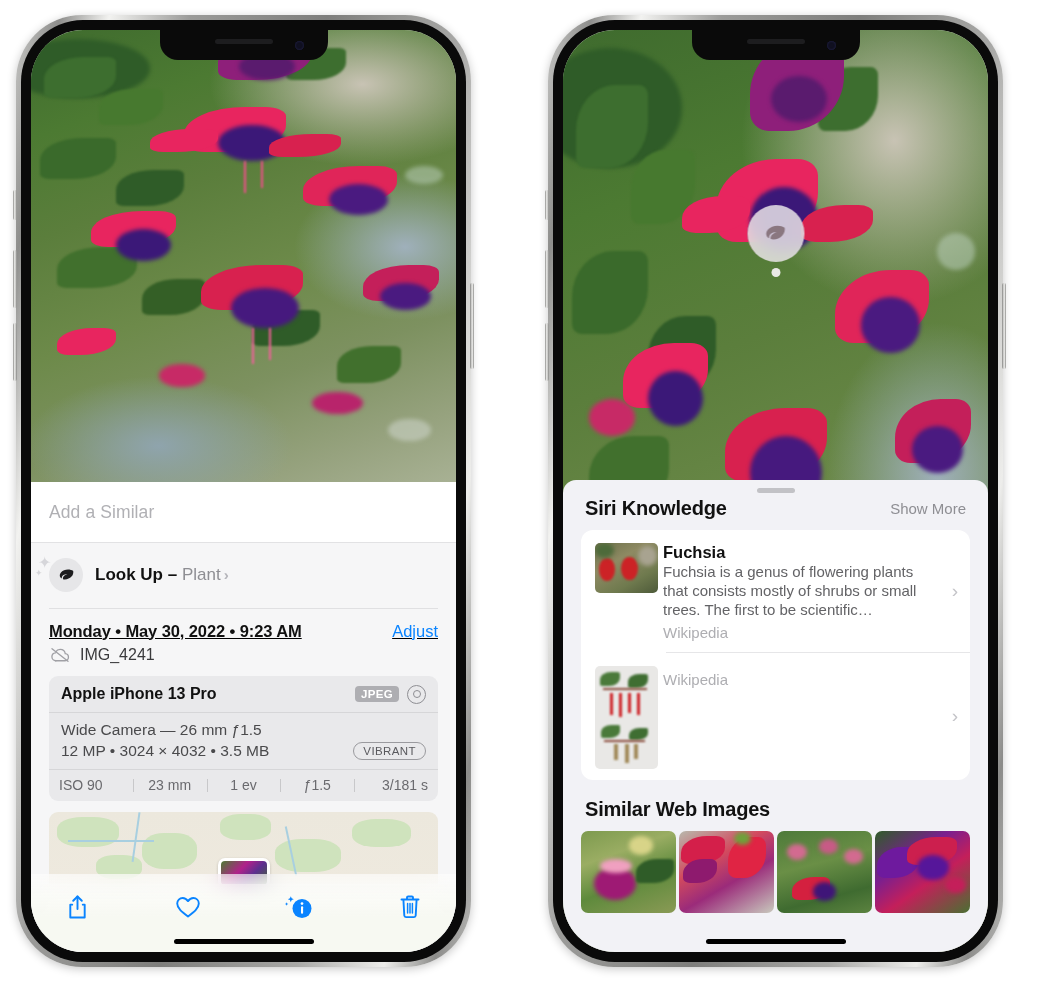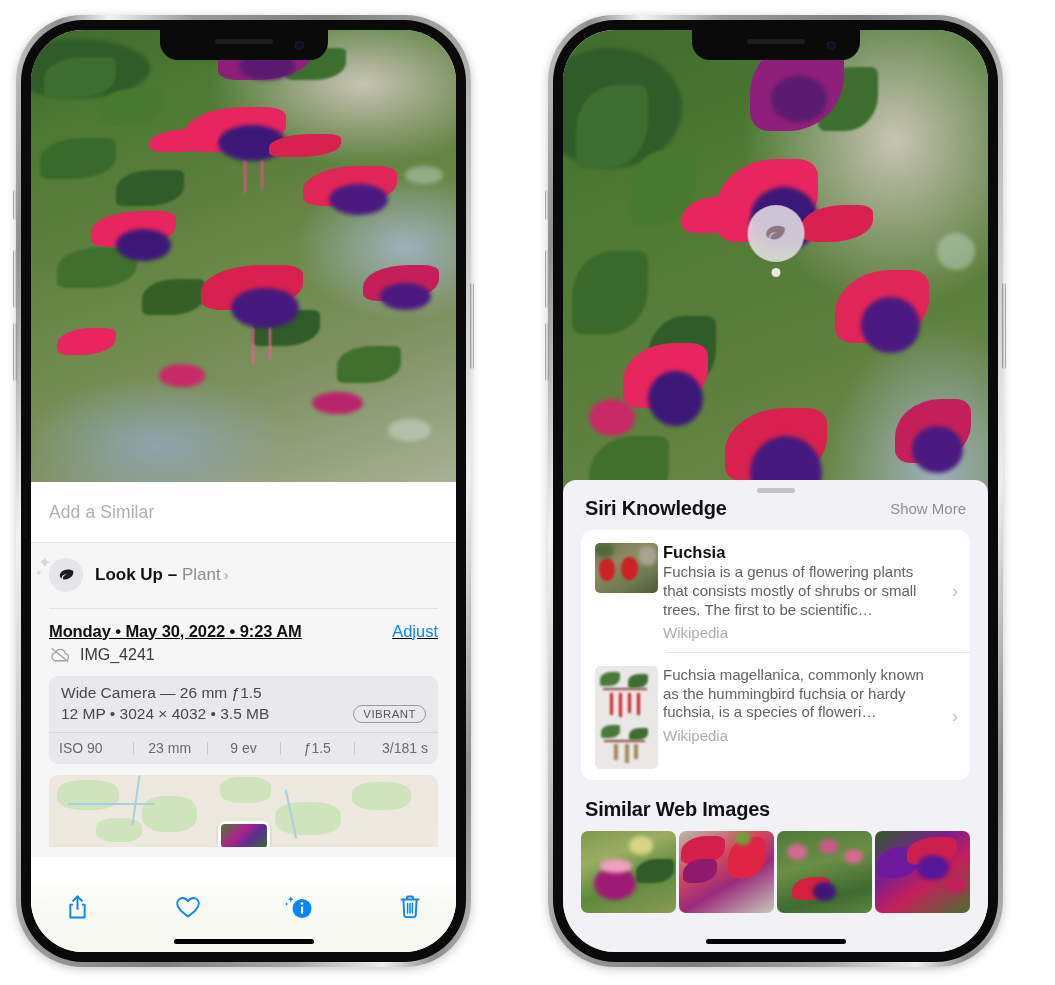--- a/index.html
+++ b/index.html
@@ -267,31 +267,40 @@
           <div class="fname-row">
             <svg width="22" height="16" viewBox="0 0 24 18">
               <path d="M6.8 15.5h10.4c2.4 0 4.3-1.8 4.3-4.1 0-2.1-1.6-3.8-3.6-4-.4-2.7-2.8-4.8-5.7-4.8-2.1 0-4 1.1-5 2.8" fill="none" stroke="#a0a0a5" stroke-width="1.5" stroke-linecap="round"></path>
               <path d="M6.9 6.6c-2.3.2-4 2-4 4.4 0 2.4 2 4.5 4.5 4.5" fill="none" stroke="#a0a0a5" stroke-width="1.5" stroke-linecap="round"></path>
               <path d="M3 2l18 14" stroke="#a0a0a5" stroke-width="1.5" stroke-linecap="round"></path>
             </svg>
             <div class="fname">IMG_4241</div>
           </div>
 
           <div class="camcard">
+            <div class="cam-head">
+              <div class="cam-name">Apple iPhone 13 Pro</div>
+              <div class="cam-right">
+                <div class="chip-jpeg">JPEG</div>
+                <div class="raw-ico">
+                    <div class="raw-in"></div>
+                  </div>
+              </div>
+            </div>
             <div class="cam-body">
               <div class="cam-l1">Wide Camera — 26 mm ƒ1.5</div>
               <div class="cam-l2row">
                 <div class="cam-l2">12 MP • 3024 × 4032 • 3.5 MB</div>
                 <div class="chip-vib">VIBRANT</div>
               </div>
             </div>
             <div class="exif">
               <span>ISO 90</span>
               <span>23 mm</span>
-              <span>9 ev</span>
+              <span>1 ev</span>
               <span>ƒ1.5</span>
               <span>3/181 s</span>
             </div>
           </div>
 
           <div class="mapbox">
             <div class="mg" style="left:2%;top:8%;width:16%;height:42%;"></div>
             <div class="mg" style="left:24%;top:30%;width:14%;height:50%;"></div>
             <div class="mg" style="left:44%;top:4%;width:13%;height:36%;"></div>
             <div class="mg" style="left:58%;top:38%;width:17%;height:46%;"></div>
@@ -431,21 +440,20 @@
               <div class="stem" style="left:52%;top:26%;width:3px;height:20%;background:#cc2226;"></div>
               <div class="stem" style="left:66%;top:26%;width:3px;height:22%;background:#cc2226;"></div>
               <div class="leafb" style="left:10%;top:58%;width:30%;height:12%;background:#4a7a3a;"></div>
               <div class="leafb" style="left:54%;top:60%;width:30%;height:12%;background:#3f6e32;"></div>
               <div class="stem" style="left:14%;top:72%;width:66%;height:2px;background:#8a4a3a;"></div>
               <div class="stem" style="left:30%;top:76%;width:4px;height:16%;background:#a08a5a;"></div>
               <div class="stem" style="left:48%;top:76%;width:4px;height:18%;background:#a08a5a;"></div>
               <div class="stem" style="left:62%;top:76%;width:4px;height:15%;background:#a08a5a;"></div>
             </div>
             <div class="ktxt">
-              <div class="kdesc">Fuchsia magellanica, commonly known as the hummingbird fuchsia or hardy fuchsia, is a species of floweri…</div>
               <div class="ksrc">Wikipedia</div>
             </div>
             <div class="kchev">›</div>
           </div>
         </div>
 
         <div class="sec-head" style="padding-top:18px;padding-bottom:8px;">
           <div class="sec-title">Similar Web Images</div>
         </div>
 

